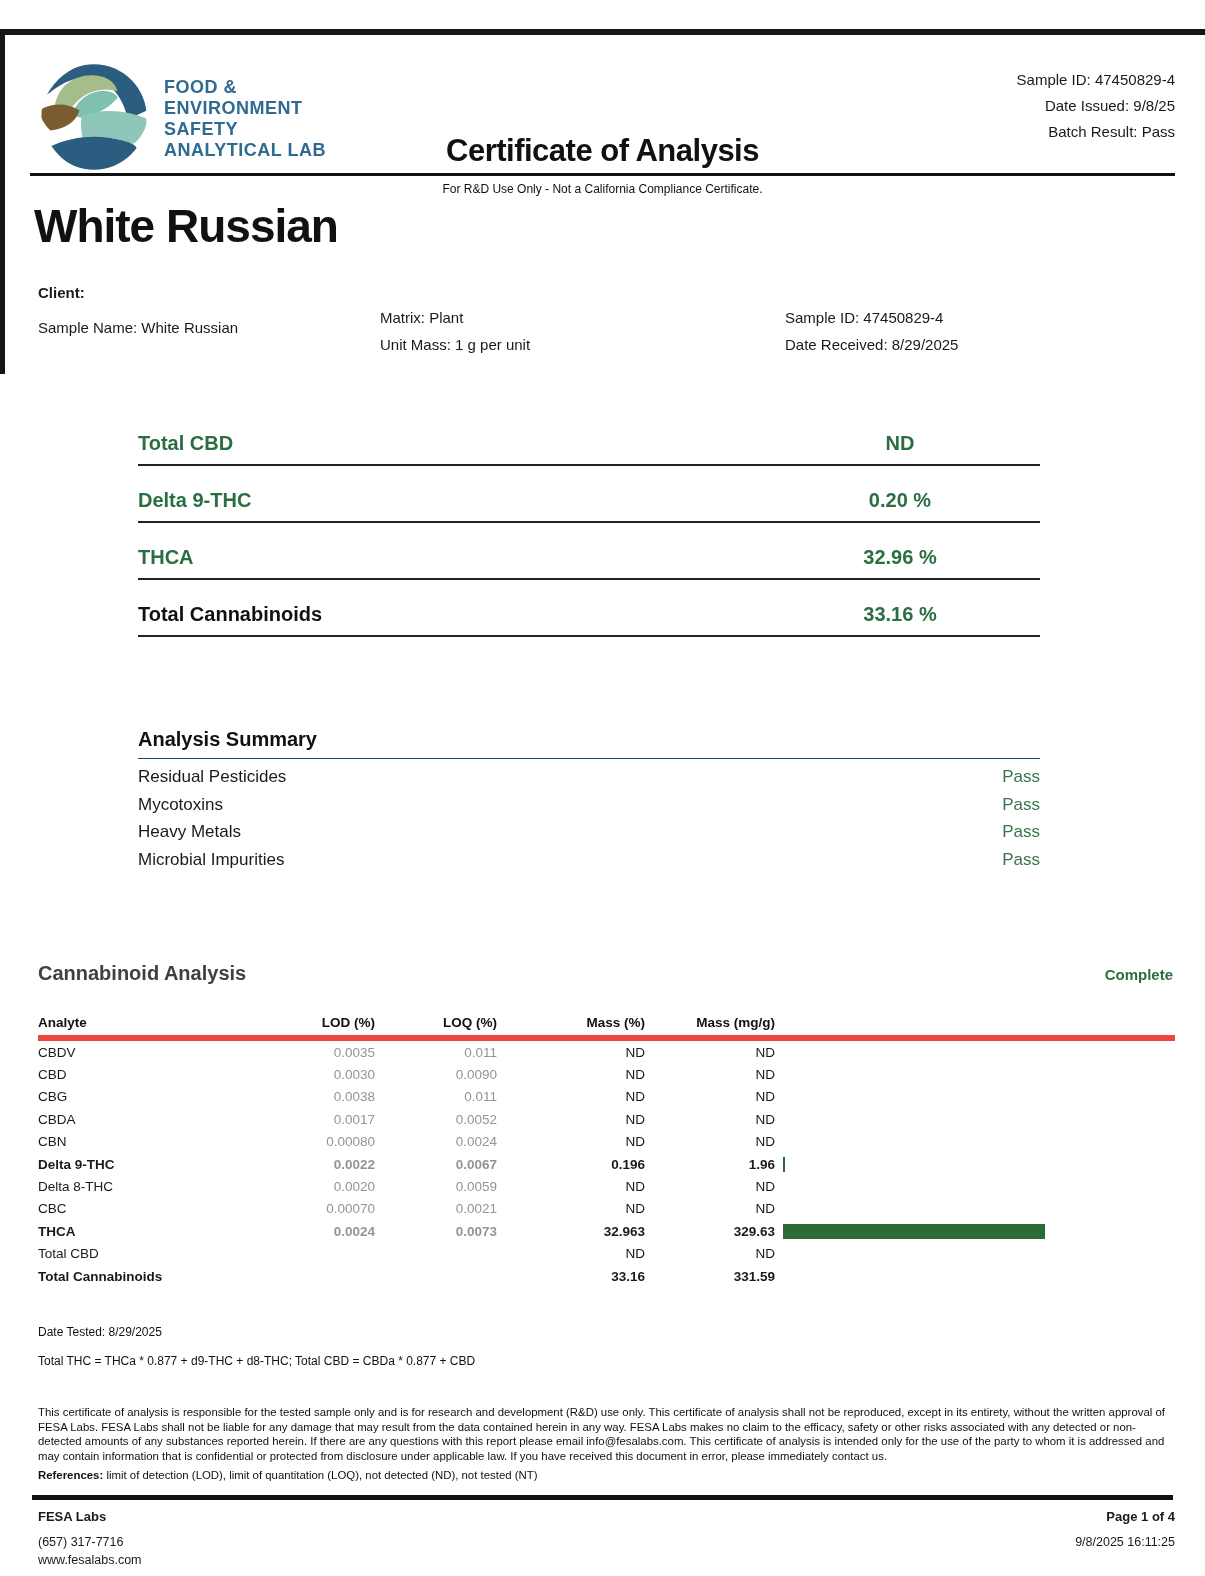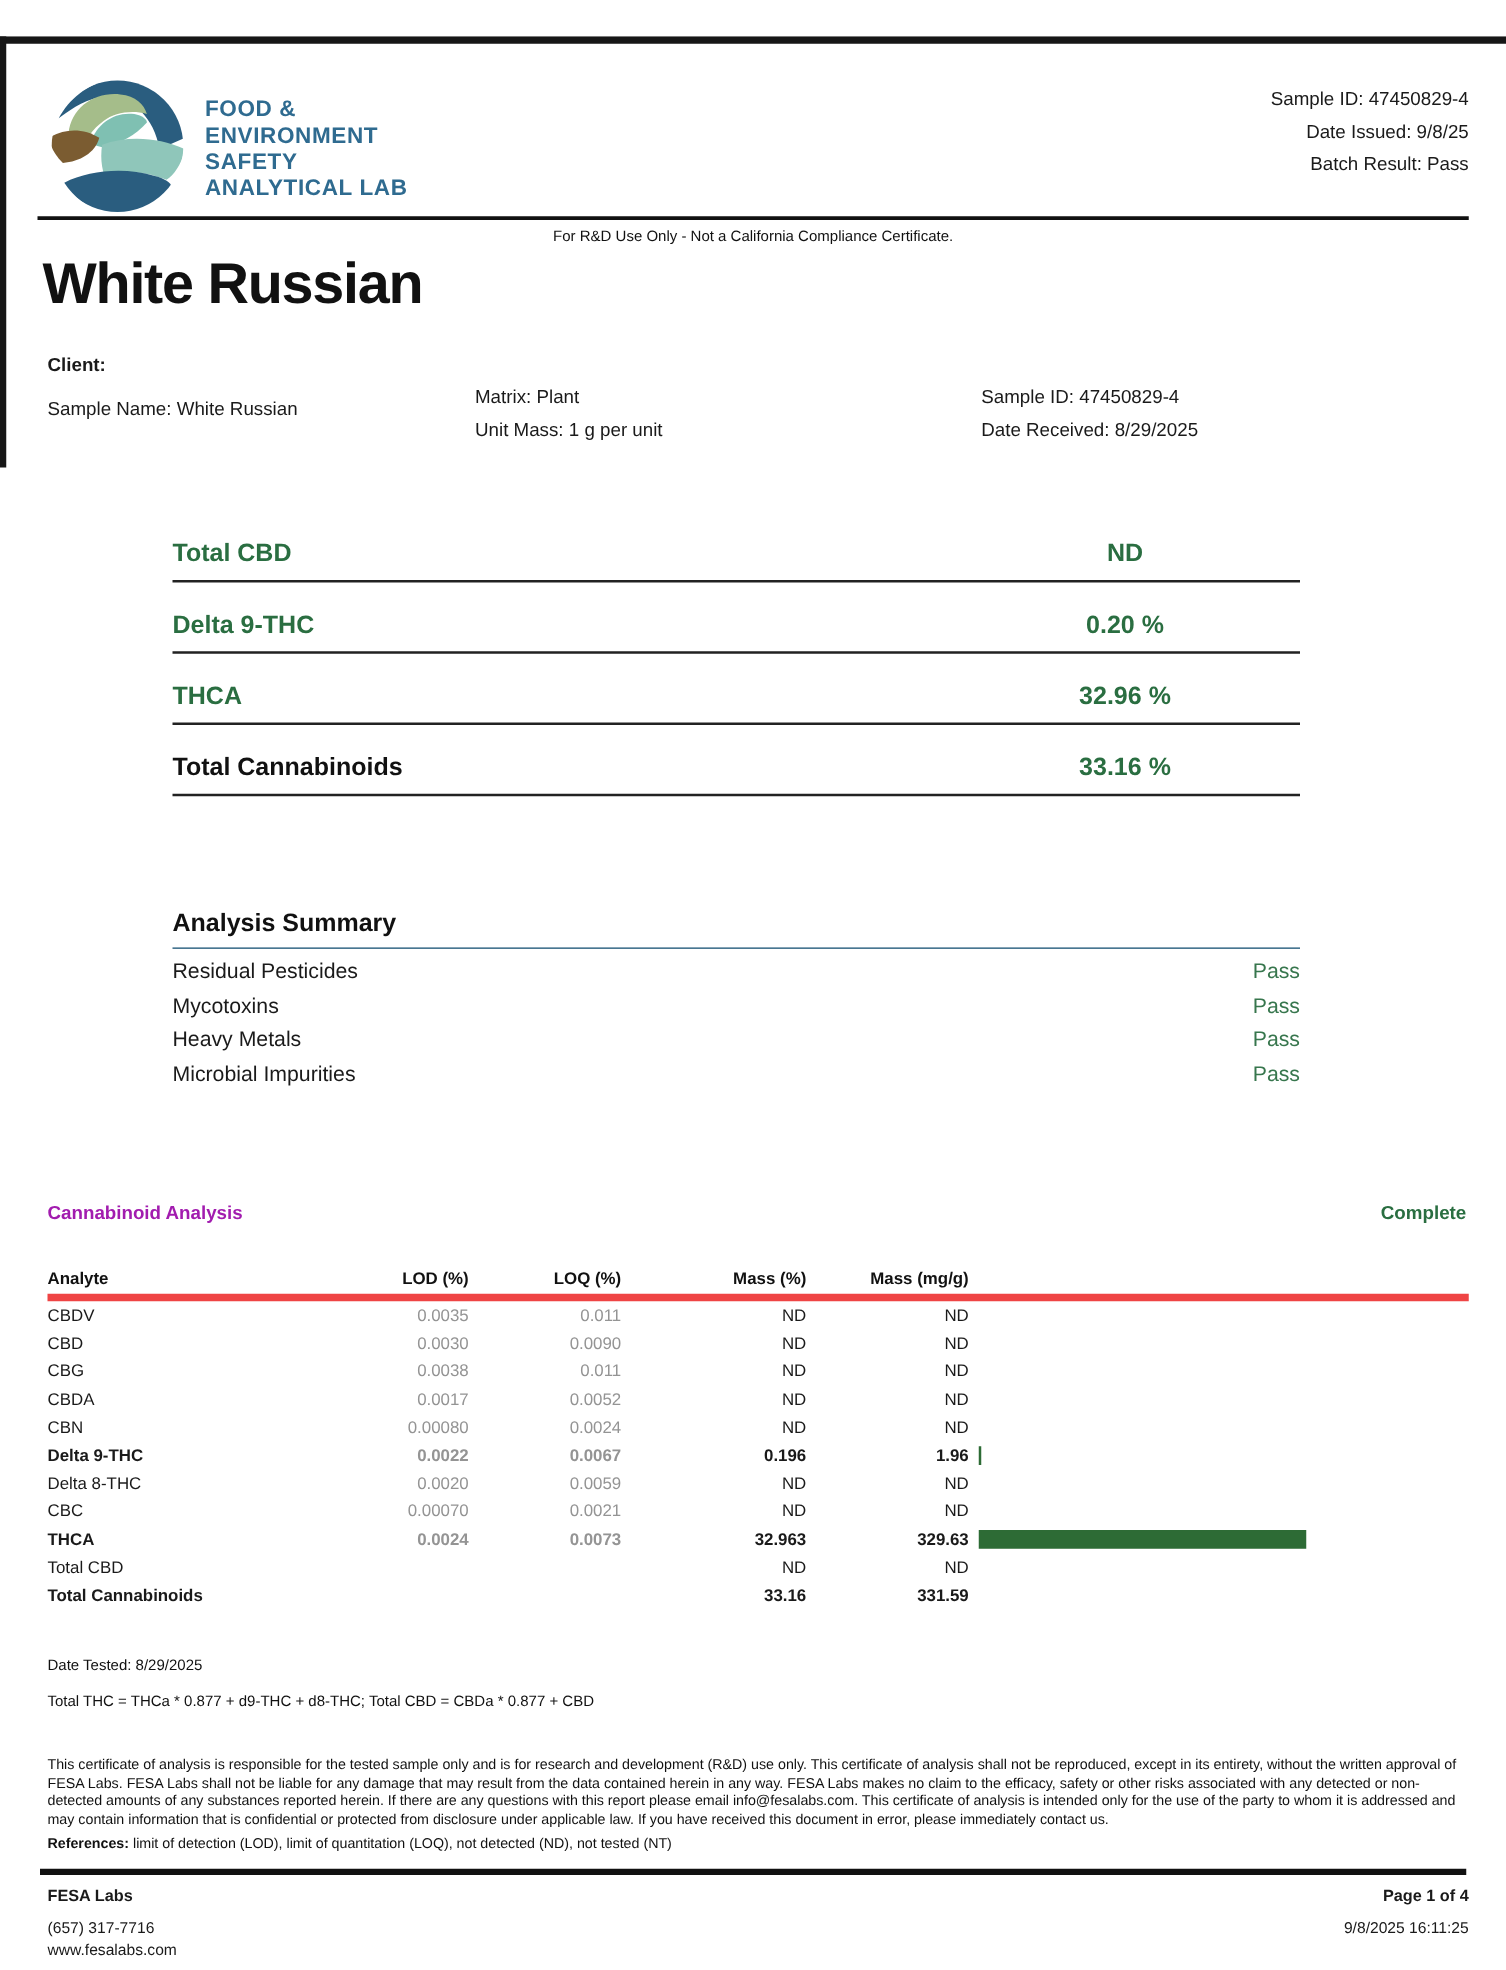--- a/index.html
+++ b/index.html
@@ -41,21 +41,21 @@
 
   
   .asummary{position:absolute;top:699px;left:138px;width:902px;}
   .as-title{font-size:20px;font-weight:700;color:#111;padding-bottom:7px;border-bottom:1px solid #0c4a6e;}
   .as-rows{padding-top:4px;}
   .as-row{display:flex;justify-content:space-between;font-size:17px;line-height:27.5px;}
   .as-row .res{color:#37764d;}
 
   
   .cann-head{position:absolute;top:933px;left:38px;right:32px;display:flex;justify-content:space-between;align-items:baseline;}
-  .cann-title{font-size:15px;font-weight:700;color:#a21caf;}
+  .cann-title{font-size:20px;font-weight:700;color:#404040;}
   .cann-status{font-size:15px;font-weight:700;color:#2a6e41;}
 
   .ctable{position:absolute;top:980px;left:38px;right:30px;font-size:13.5px;}
   .crow{display:grid;grid-template-columns:250px 87px 122px 148px 130px 1fr;align-items:center;height:22.4px;}
   .crow.header{font-weight:700;height:21px;border-bottom:6px solid #ef4444;align-items:end;padding-bottom:5px;box-sizing:content-box;color:#111;}
   .c-analyte{text-align:left;}
   .c-num{text-align:right;}
   .c-gray{color:#949494;}
   .c-bold{font-weight:700;}
   .c-bar-cell{padding-left:8px;display:flex;align-items:center;height:100%;}
@@ -104,20 +104,21 @@
       </g>
     </svg>
     <div class="logo-text">
       <div>FOOD &amp;</div>
       <div>ENVIRONMENT</div>
       <div>SAFETY</div>
       <div>ANALYTICAL LAB</div>
     </div>
   </div>
 
+  <div class="coa-title">Certificate of Analysis</div>
 
   <div class="header-meta">
     <div>Sample ID: 47450829-4</div>
     <div>Date Issued: 9/8/25</div>
     <div>Batch Result: Pass</div>
   </div>
 
   <div class="rule"></div>
   <div class="subtitle">For R&amp;D Use Only - Not a California Compliance Certificate.</div>
 

